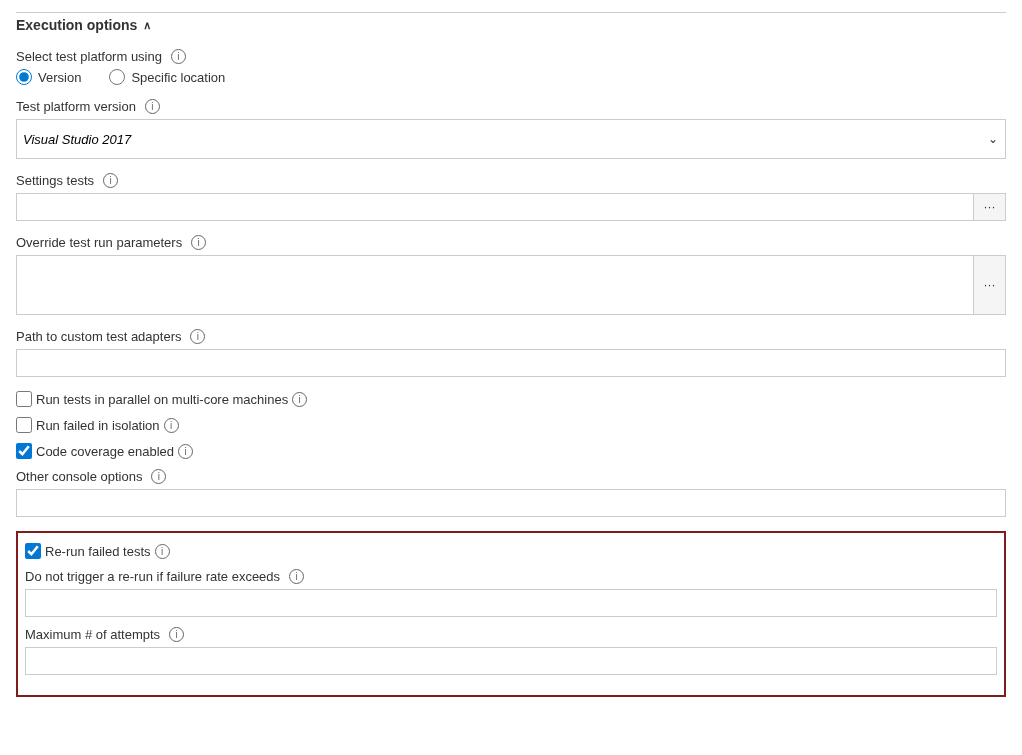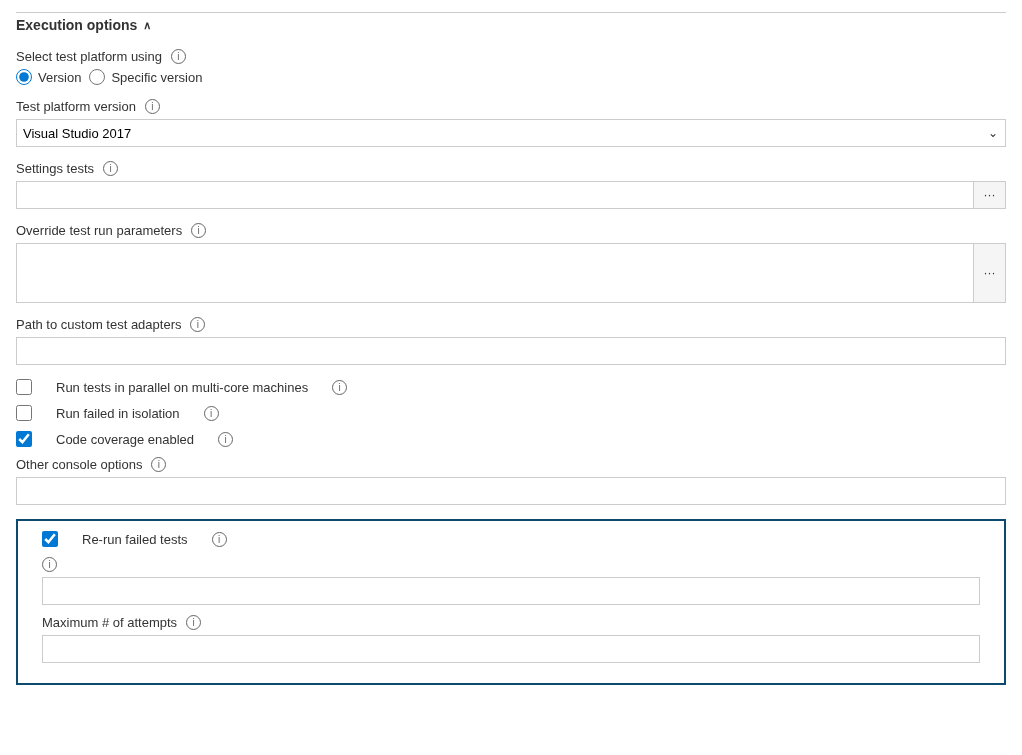--- a/index.html
+++ b/index.html
@@ -44,21 +44,21 @@
       height: 15px;
       border-radius: 50%;
       border: 1px solid #666;
       font-size: 10px;
       color: #666;
       cursor: pointer;
       flex-shrink: 0;
     }
     .radio-group {
       display: flex;
-      gap: 8px;
+      gap: 28px;
       align-items: center;
       margin-bottom: 8px;
     }
     .radio-option {
       display: flex;
       align-items: center;
       gap: 6px;
       cursor: pointer;
     }
     .radio-input {
@@ -94,28 +94,29 @@
       justify-content: center;
       font-size: 12px;
       color: #333;
     }
     .select-wrapper {
       position: relative;
       width: 100%;
     }
     .select-input {
       width: 100%;
-      height: 28px;
+      height: 40px;
       border: 1px solid #ccc;
       padding: 0 30px 0 6px;
       font-size: 13px;
       appearance: none;
       background: #fff;
       cursor: pointer;
       outline: none;
+      font-style: italic;
     }
     .select-arrow {
       position: absolute;
       right: 8px;
       top: 50%;
       transform: translateY(-50%);
       pointer-events: none;
       font-size: 12px;
       color: #333;
     }
@@ -145,21 +146,21 @@
       cursor: pointer;
       display: flex;
       align-items: center;
       justify-content: center;
       font-size: 12px;
       color: #333;
     }
     .checkbox-row {
       display: flex;
       align-items: center;
-      gap: 24px;
+      gap: 4px;
       margin-bottom: 10px;
     }
     .checkbox-input {
       width: 16px;
       height: 16px;
       cursor: pointer;
       accent-color: #0078d4;
       flex-shrink: 0;
     }
     .checkbox-label-text {
@@ -168,22 +169,22 @@
     }
     .other-console-input {
       width: 100%;
       height: 28px;
       border: 1px solid #ccc;
       padding: 0 6px;
       font-size: 13px;
       outline: none;
     }
     .rerun-section {
-      border: 2px solid #0c4a6e;
-      padding: 10px 24px;
+      border: 2px solid #7f1d1d;
+      padding: 10px 7px;
       margin-top: 8px;
     }
     .number-input {
       width: 100%;
       height: 28px;
       border: 1px solid #ccc;
       padding: 0 6px;
       font-size: 13px;
       outline: none;
     }
@@ -204,21 +205,21 @@
     <span>Select test platform using</span>
     <span class="info-icon">i</span>
   </div>
   <div class="radio-group">
     <label class="radio-option">
       <input type="radio" class="radio-input" name="platform" checked="" style="">
       <span>Version</span>
     </label>
     <label class="radio-option">
       <input type="radio" class="radio-input" name="platform" style="">
-      <span>Specific version</span>
+      <span>Specific location</span>
     </label>
   </div>
 </div>
 
 <div class="field-group">
   <div class="field-label">
     <span>Test platform version</span>
     <span class="info-icon">i</span>
   </div>
   <div class="select-wrapper">
@@ -290,20 +291,21 @@
 <div class="rerun-section">
 
   <div class="checkbox-row">
     <input type="checkbox" class="checkbox-input" checked="" style="">
     <span class="checkbox-label-text">Re-run failed tests</span>
     <span class="info-icon">i</span>
   </div>
 
   <div class="field-group-tight">
     <div class="field-label">
+      <span>Do not trigger a re-run if failure rate exceeds</span>
       <span class="info-icon">i</span>
     </div>
     <input type="text" class="number-input" style="">
   </div>
 
   <div class="field-group-tight">
     <div class="field-label">
       <span>Maximum # of attempts</span>
       <span class="info-icon">i</span>
     </div>

